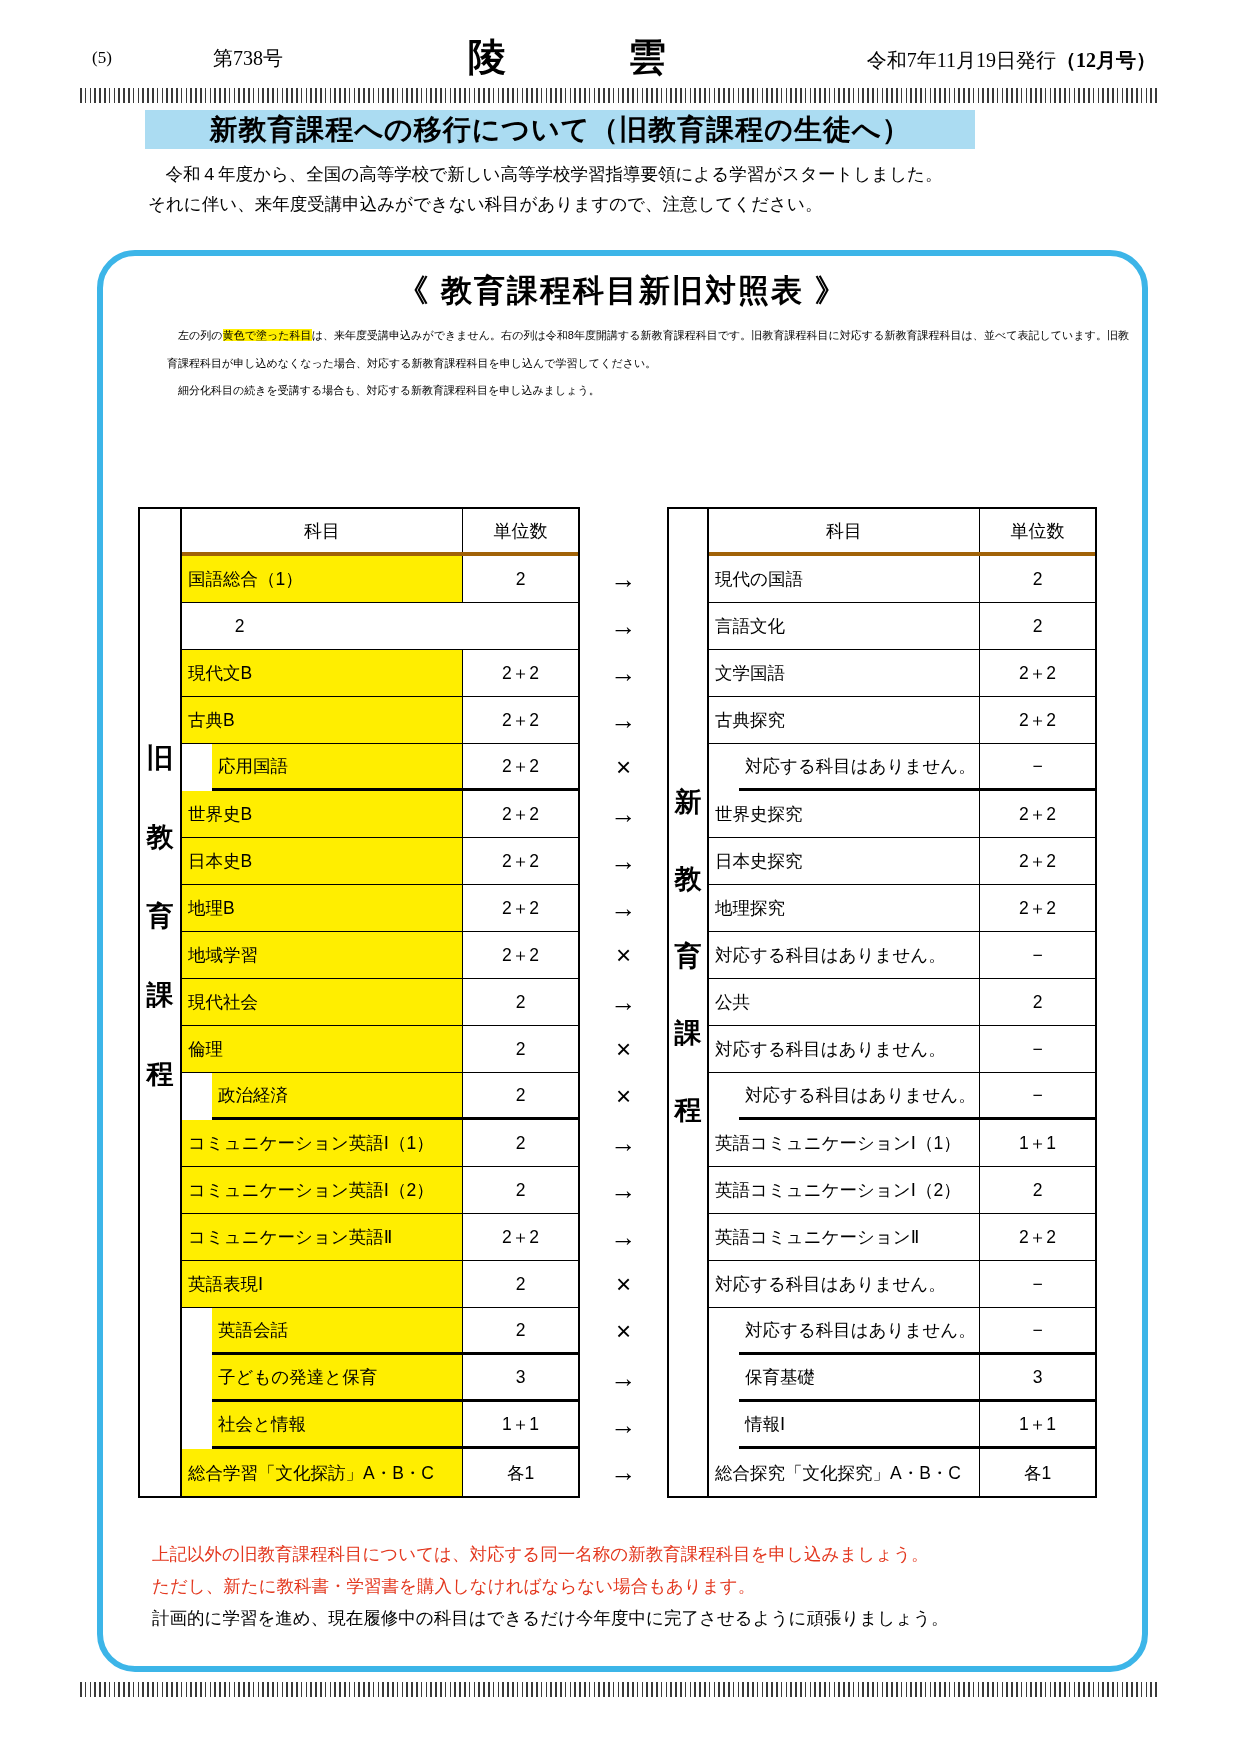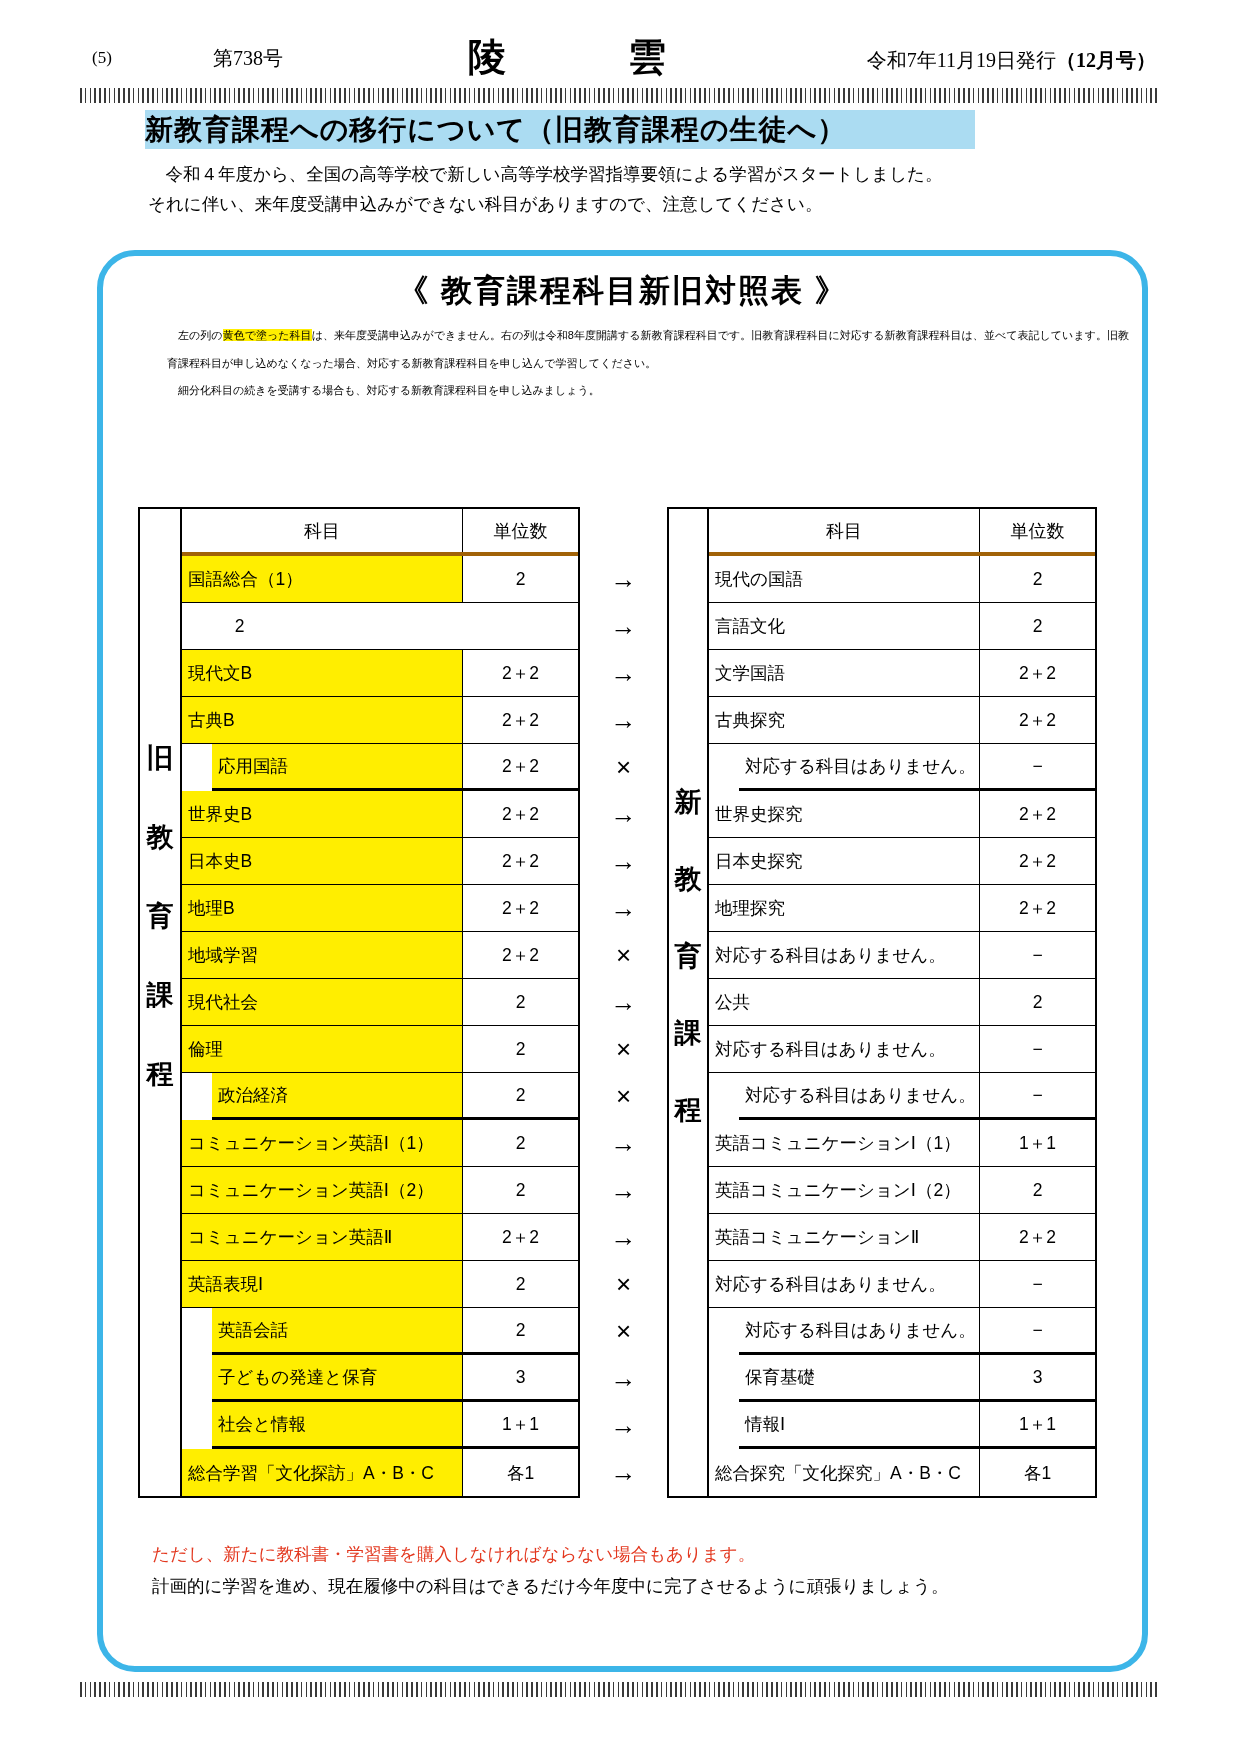--- a/index.html
+++ b/index.html
@@ -24,21 +24,21 @@
     position:absolute; left:80px; width:1080px; height:15px;
     background:repeating-linear-gradient(to right,#3a3a3a 0 1.6px,transparent 1.6px 4.8px);
   }
   #stripeTop    { top:88px; }
   #stripeBottom { top:1682px; }
 
   
   #headline {
     position:absolute; top:110px; left:145px; width:830px; height:39px;
     background:var(--band_blue,#abdcf2);
-    font-size:28px; font-weight:bold; line-height:39px; text-align:left; letter-spacing:1px;
+    font-size:28px; font-weight:bold; line-height:39px; text-align:center; letter-spacing:1px;
   }
 
   
   #intro { position:absolute; top:159px; left:148px; width:990px;
            font-size:17.5px; line-height:30px; }
 
   
   #bluebox {
     position:absolute; top:250px; left:97px; width:1051px; height:1422px;
     border:6px solid var(--box_blue,#3cb5e8); border-radius:38px; background:#fff;
@@ -329,20 +329,21 @@
             <div class="c-uni">1＋1</div>
           </div>
           <div class="trow">
             <div class="c-sub">総合探究「文化探究」A・B・C</div>
             <div class="c-uni">各1</div>
           </div>
         </div>
     </div>
 
     <div id="notes">
+      <div class="note-red">上記以外の旧教育課程科目については、対応する同一名称の新教育課程科目を申し込みましょう。</div>
       <div class="note-red">ただし、新たに教科書・学習書を購入しなければならない場合もあります。</div>
       <div>計画的に学習を進め、現在履修中の科目はできるだけ今年度中に完了させるように頑張りましょう。</div>
     </div>
   </div>
 
   <div id="stripeBottom" class="stripe"></div>
 
 </div>
 
 </body></html>

